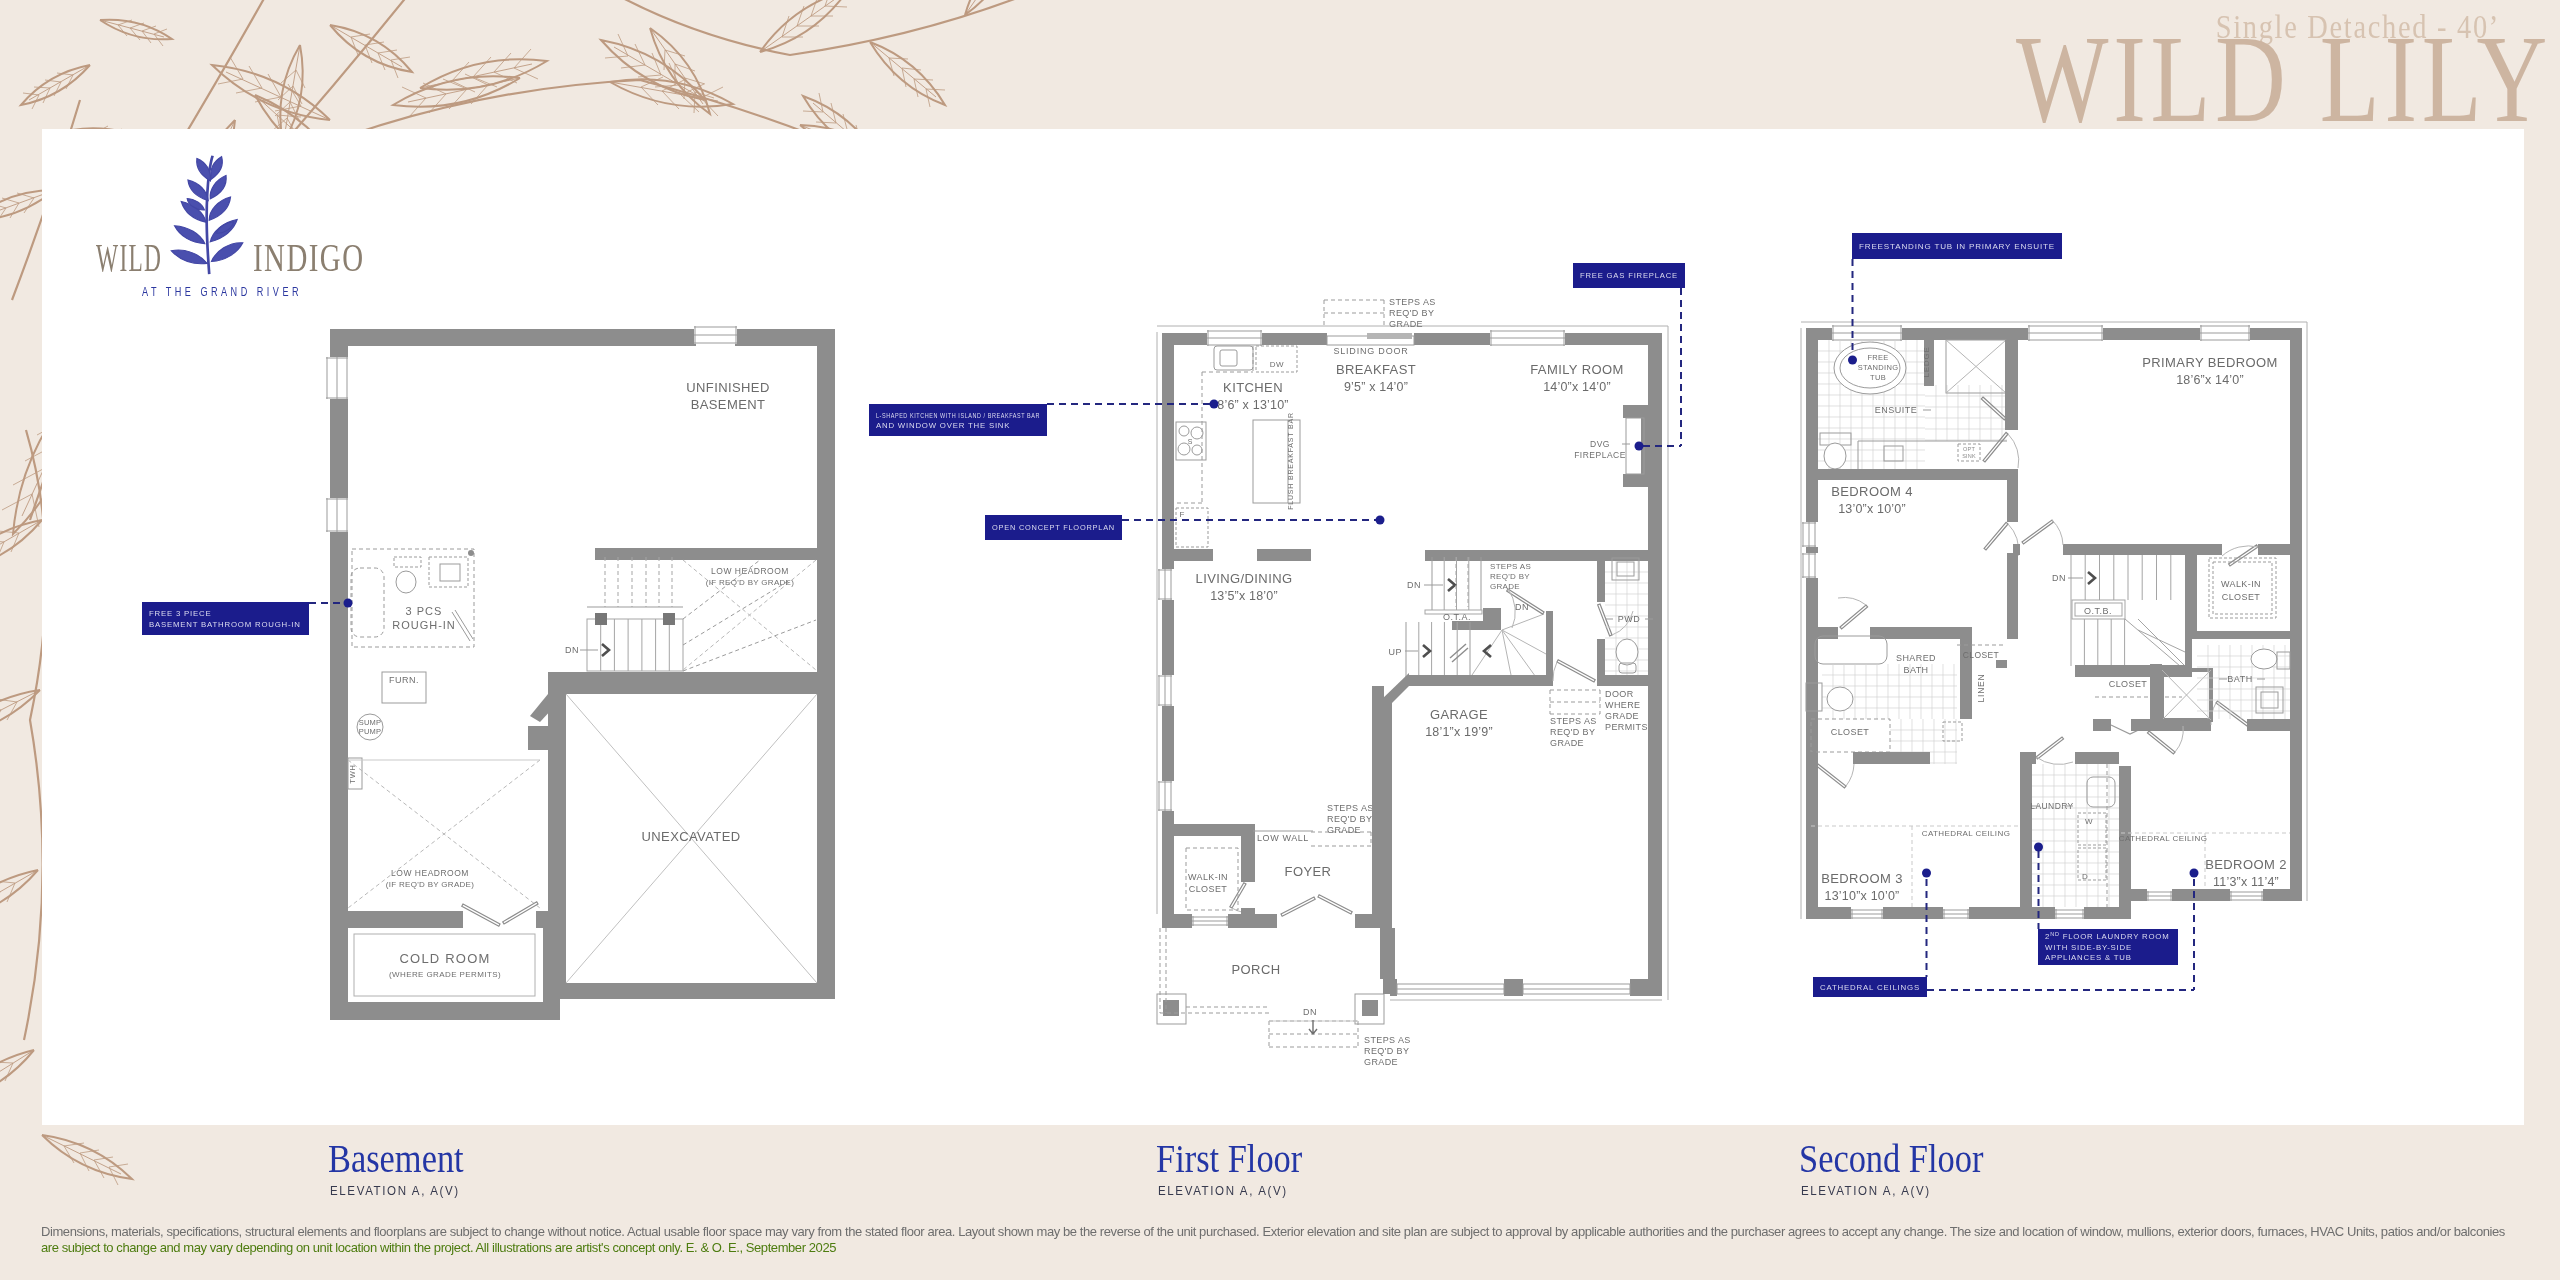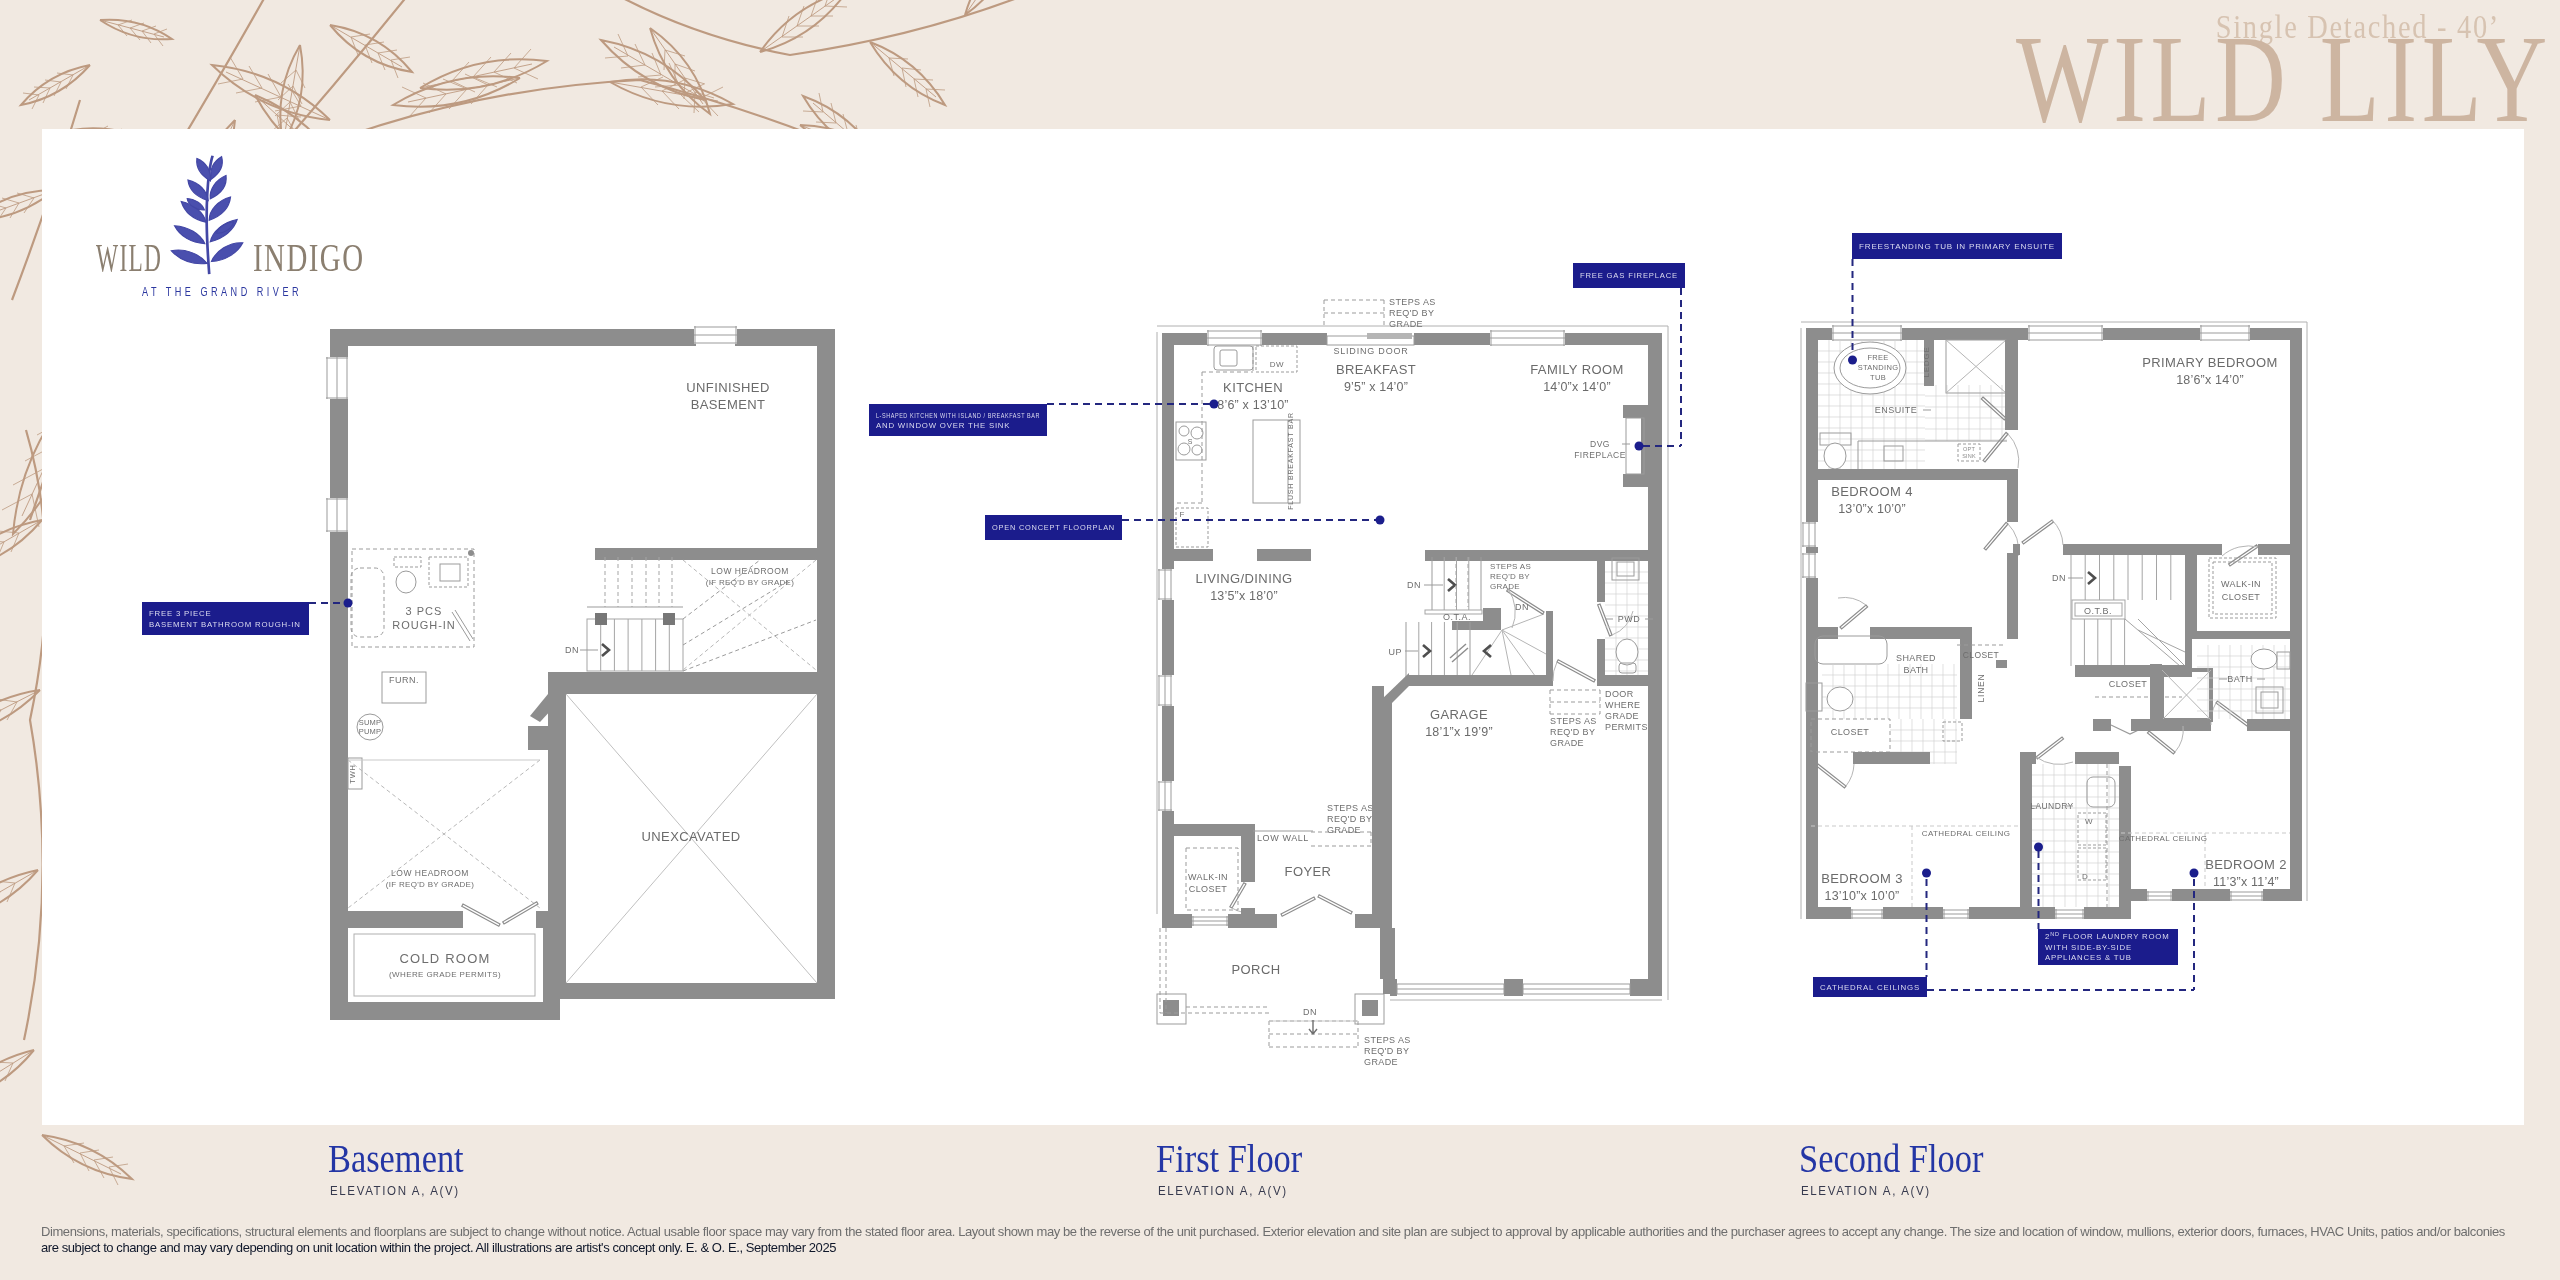--- a/index.html
+++ b/index.html
@@ -375,21 +375,21 @@
 <div class="abs serif" style="left:1156px;top:1139px;font-size:40px;color:#2436a5;line-height:1;transform:scaleX(0.86);transform-origin:0 0;">First Floor</div>
 
 <div class="abs" style="left:1158px;top:1184px;font-size:13px;letter-spacing:1.8px;color:#373a4e;line-height:1;transform:scaleX(0.89);transform-origin:0 0;">ELEVATION A, A(V)</div>
 
 <div class="abs serif" style="left:1799px;top:1139px;font-size:40px;color:#2436a5;line-height:1;transform:scaleX(0.86);transform-origin:0 0;">Second Floor</div>
 
 <div class="abs" style="left:1801px;top:1184px;font-size:13px;letter-spacing:1.8px;color:#373a4e;line-height:1;transform:scaleX(0.89);transform-origin:0 0;">ELEVATION A, A(V)</div>
 
 <div class="abs" style="left:41px;top:1225px;font-size:13px;letter-spacing:-0.42px;line-height:1;white-space:nowrap;color:#6e6e6e;">Dimensions, materials, specifications, structural elements and floorplans are subject to change without notice. Actual usable floor space may vary from the stated floor area. Layout shown may be the reverse of the unit purchased. Exterior elevation and site plan are subject to approval by applicable authorities and the purchaser agrees to accept any change. The size and location of window, mullions, exterior doors, furnaces, HVAC Units, patios and/or balconies</div>
 
-<div class="abs" style="left:41px;top:1241px;font-size:13px;letter-spacing:-0.42px;line-height:1;white-space:nowrap;color:#0f172a;">are subject to change and may vary depending on unit location within the project. All illustrations are artist's concept only. E. &amp; O. E., September 2025</div>
+<div class="abs" style="left:41px;top:1241px;font-size:13px;letter-spacing:-0.42px;line-height:1;white-space:nowrap;color:#4d7c0f;">are subject to change and may vary depending on unit location within the project. All illustrations are artist's concept only. E. &amp; O. E., September 2025</div>
 
 <svg id="plans" class="abs" style="left:0;top:0;" width="2560" height="1280" viewBox="0 0 2560 1280">
 <g id="basement">
 
 <rect x="330" y="329" width="366" height="17" fill="#8d8d8d"></rect>
 <rect x="735" y="329" width="100" height="17" fill="#8d8d8d"></rect>
 
 <g>
         <rect x="694" y="326" width="43" height="18" fill="#fff"></rect>
         <line x1="694" y1="327" x2="737" y2="327" stroke="#9b9b9b"></line>

